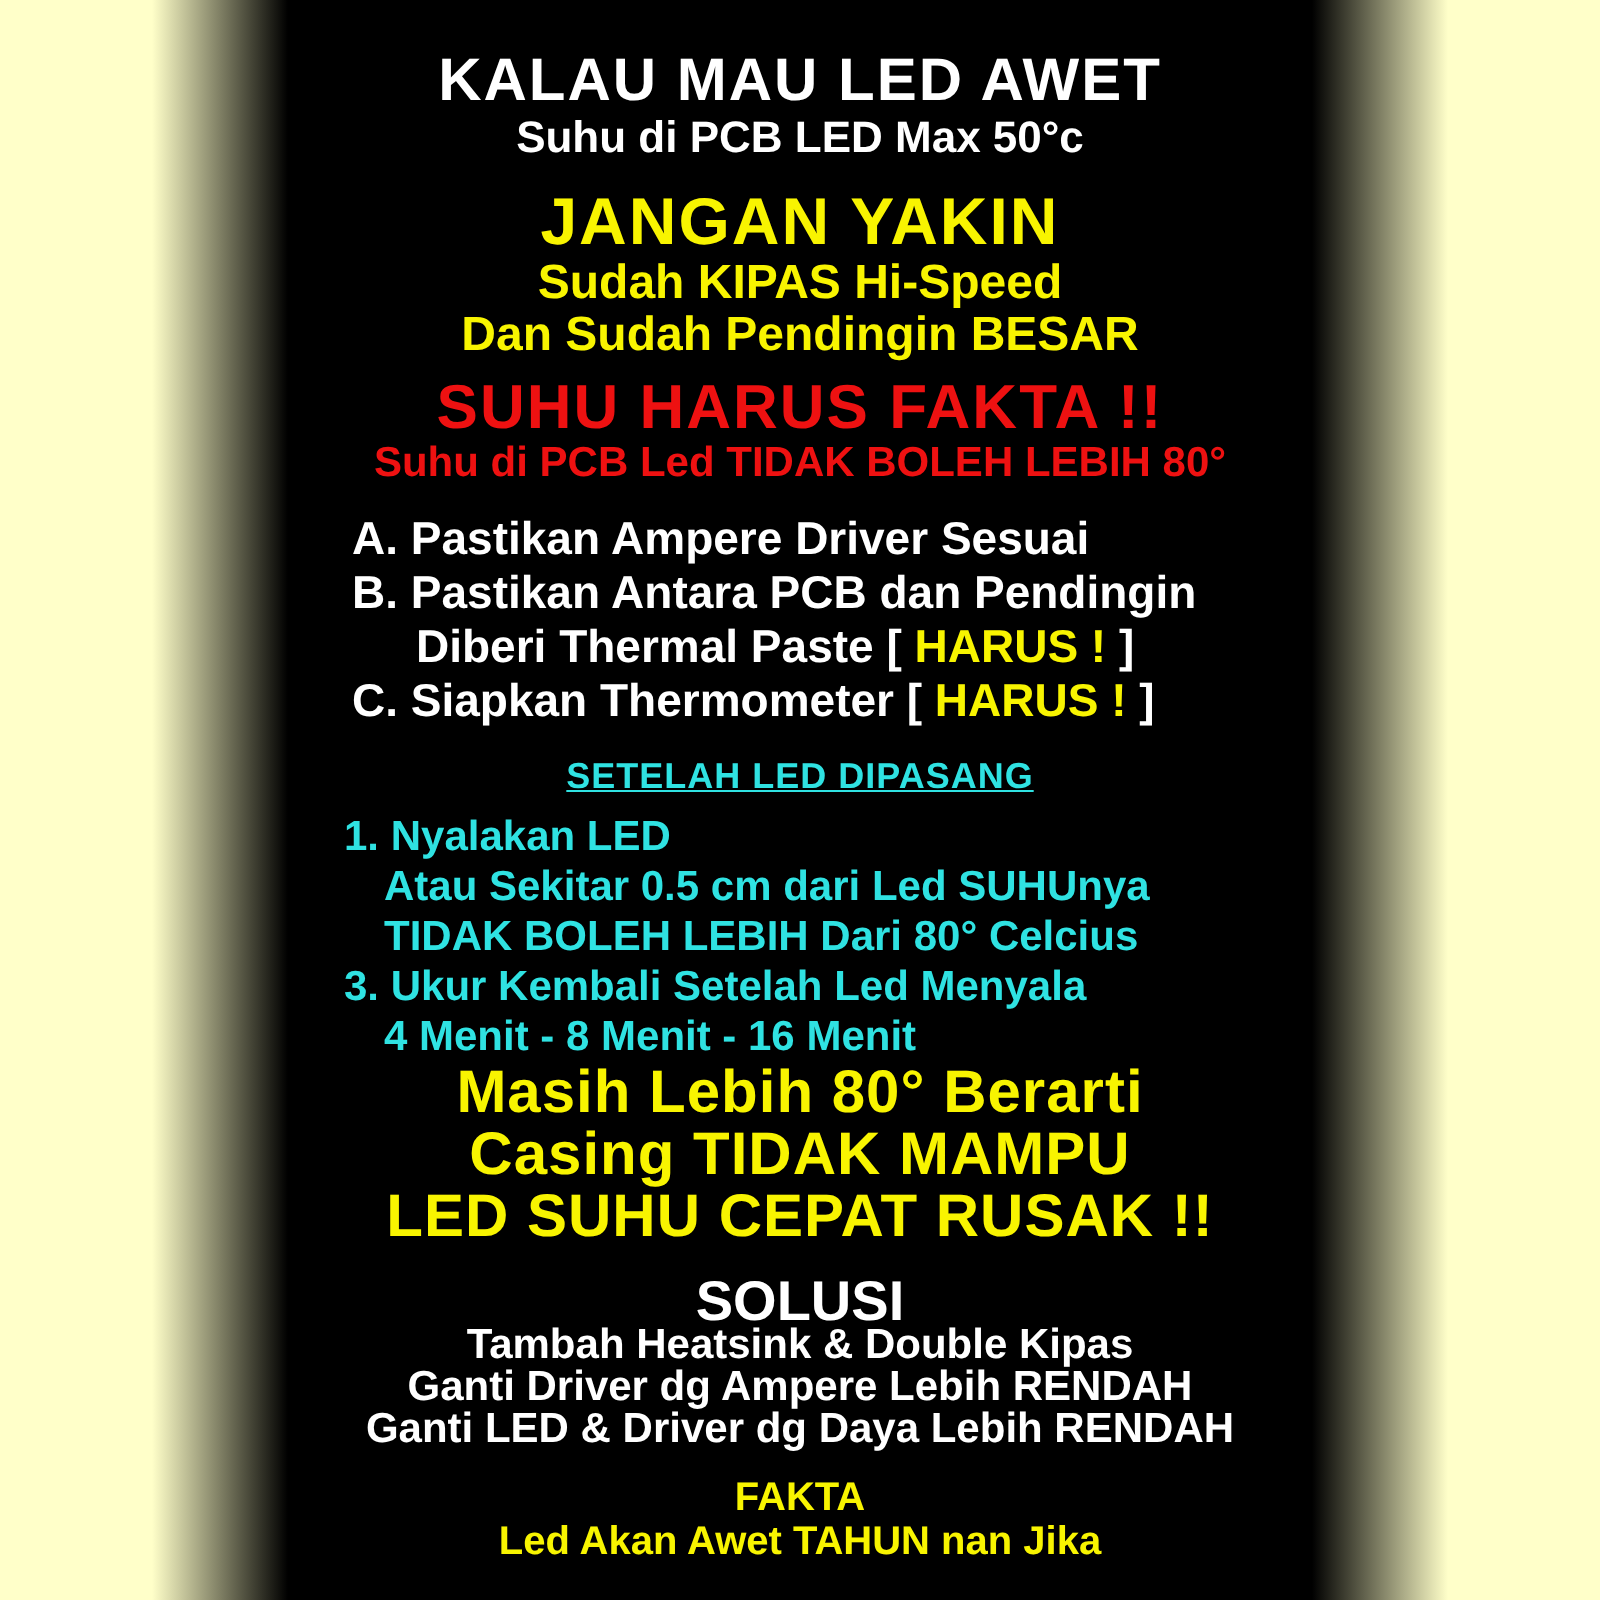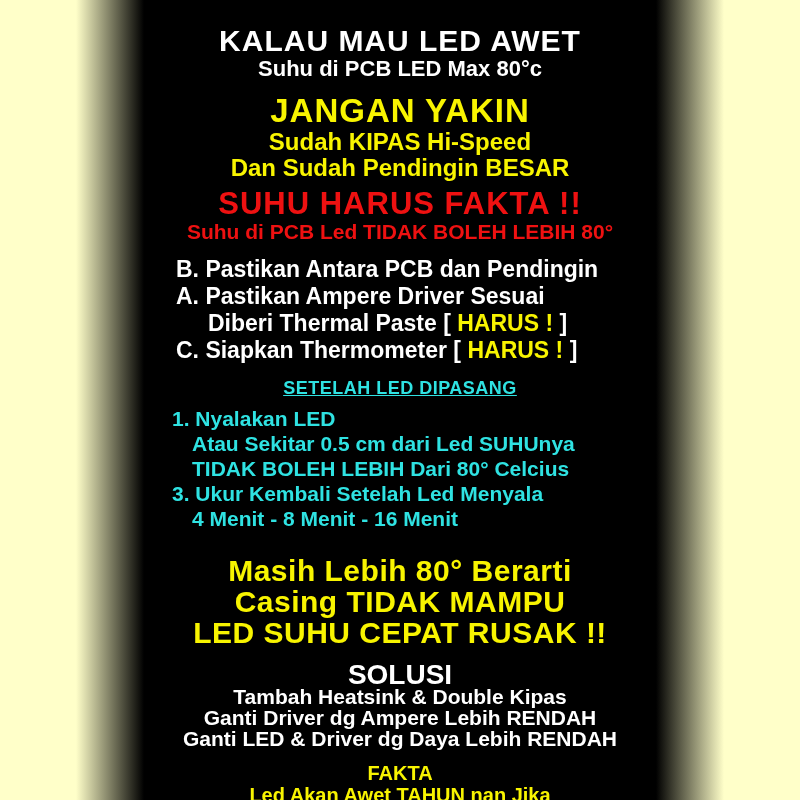--- a/index.html
+++ b/index.html
@@ -94,21 +94,21 @@
     margin-top: 3px;
   }
   .step {
     color: var(--cyan, #2fe2e2);
     font-size: 21px;
     line-height: 25px;
     padding-left: 30px;
   }
   .step.indent { padding-left: 50px; }
 
-  .verdict-block { margin-top: 24px; }
+  .verdict-block { margin-top: 0; }
   .verdict {
     color: var(--yellow, #f8f400);
     font-size: 30px;
     line-height: 31px;
     letter-spacing: 0.5px;
   }
   .solusi-block { margin-top: 15px; }
   .solusi-heading {
     color: var(--white, #ffffff);
     font-size: 28px;
@@ -131,32 +131,32 @@
     line-height: 22px;
   }
 </style>
 </head>
 <body>
 
 <div class="poster">
   <div class="content">
 
     <div class="line title">KALAU MAU LED AWET</div>
-    <div class="line subtitle">Suhu di PCB LED Max 80°c</div>
+    <div class="line subtitle">Suhu di PCB LED Max 50°c</div>
 
     <div class="line warn-heading">JANGAN YAKIN</div>
     <div class="line warn-line">Sudah KIPAS Hi-Speed</div>
     <div class="line warn-line">Dan Sudah Pendingin BESAR</div>
 
     <div class="line measure-heading">SUHU HARUS FAKTA !!</div>
     <div class="line measure-subline">Suhu di PCB Led TIDAK BOLEH LEBIH 80°</div>
 
     <div class="checklist">
+      <div class="line check">A. Pastikan Ampere Driver Sesuai</div>
       <div class="line check">B. Pastikan Antara PCB dan Pendingin</div>
-      <div class="line check">A. Pastikan Ampere Driver Sesuai</div>
       <div class="line check indent"><span>Diberi Thermal Paste [ </span><span class="hl-yellow">HARUS !</span><span> ]</span></div>
       <div class="line check"><span>C. Siapkan Thermometer [ </span><span class="hl-yellow">HARUS !</span><span> ]</span></div>
     </div>
 
     <div class="line steps-heading">SETELAH LED DIPASANG</div>
     <div class="steps">
       <div class="line step">1. Nyalakan LED</div>
       <div class="line step indent">Atau Sekitar 0.5 cm dari Led SUHUnya</div>
       <div class="line step indent">TIDAK BOLEH LEBIH Dari 80° Celcius</div>
       <div class="line step">3. Ukur Kembali Setelah Led Menyala</div>

